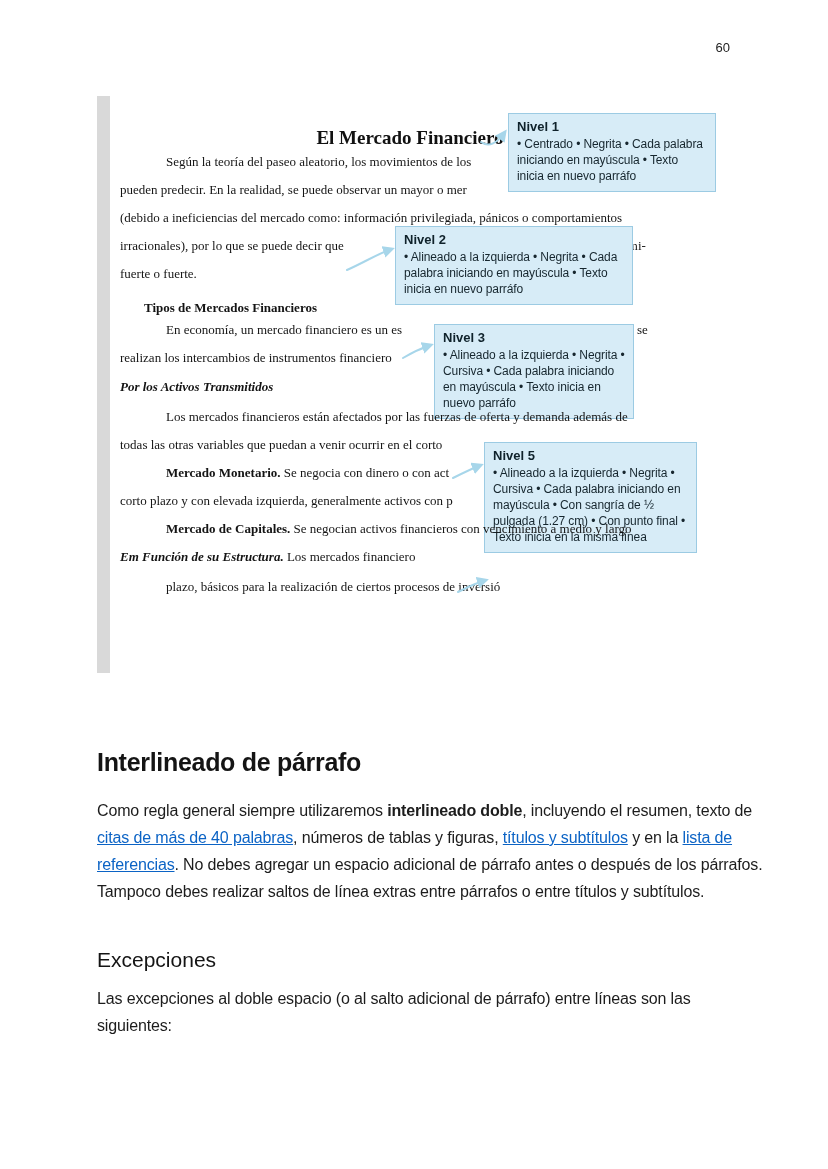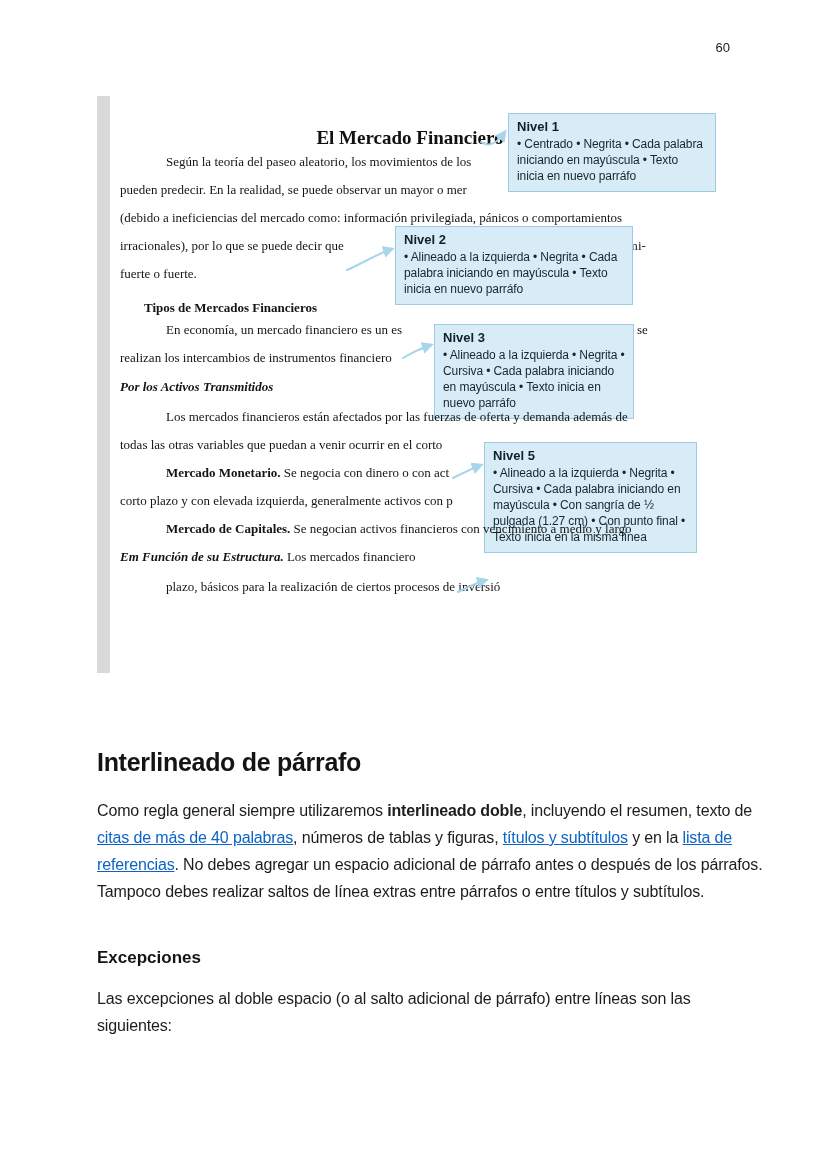--- a/index.html
+++ b/index.html
@@ -80,21 +80,21 @@
     position:absolute; left:97px; top:748px;
     font-size:25px; font-weight:bold; letter-spacing:-0.3px; color:#141414;
   }
   .para {
     position:absolute; left:97px; width:668px;
     font-size:16px; line-height:27px; letter-spacing:-0.15px; color:#1c1c1c;
   }
   #para1 { top:797px; }
   .sub {
     position:absolute; left:97px; top:948px;
-    font-size:17px; font-weight:bold; color:#141414;
+    font-size:21px; font-weight:normal; color:#141414;
   }
   #para2 { top:985px; }
   .link { color:var(--link,#0b63c5); text-decoration:underline; cursor:pointer;margin-top:16px; }
 </style>
 </head>
 <body>
 
 <div id="page">
 
   <div class="page-number">60</div>

